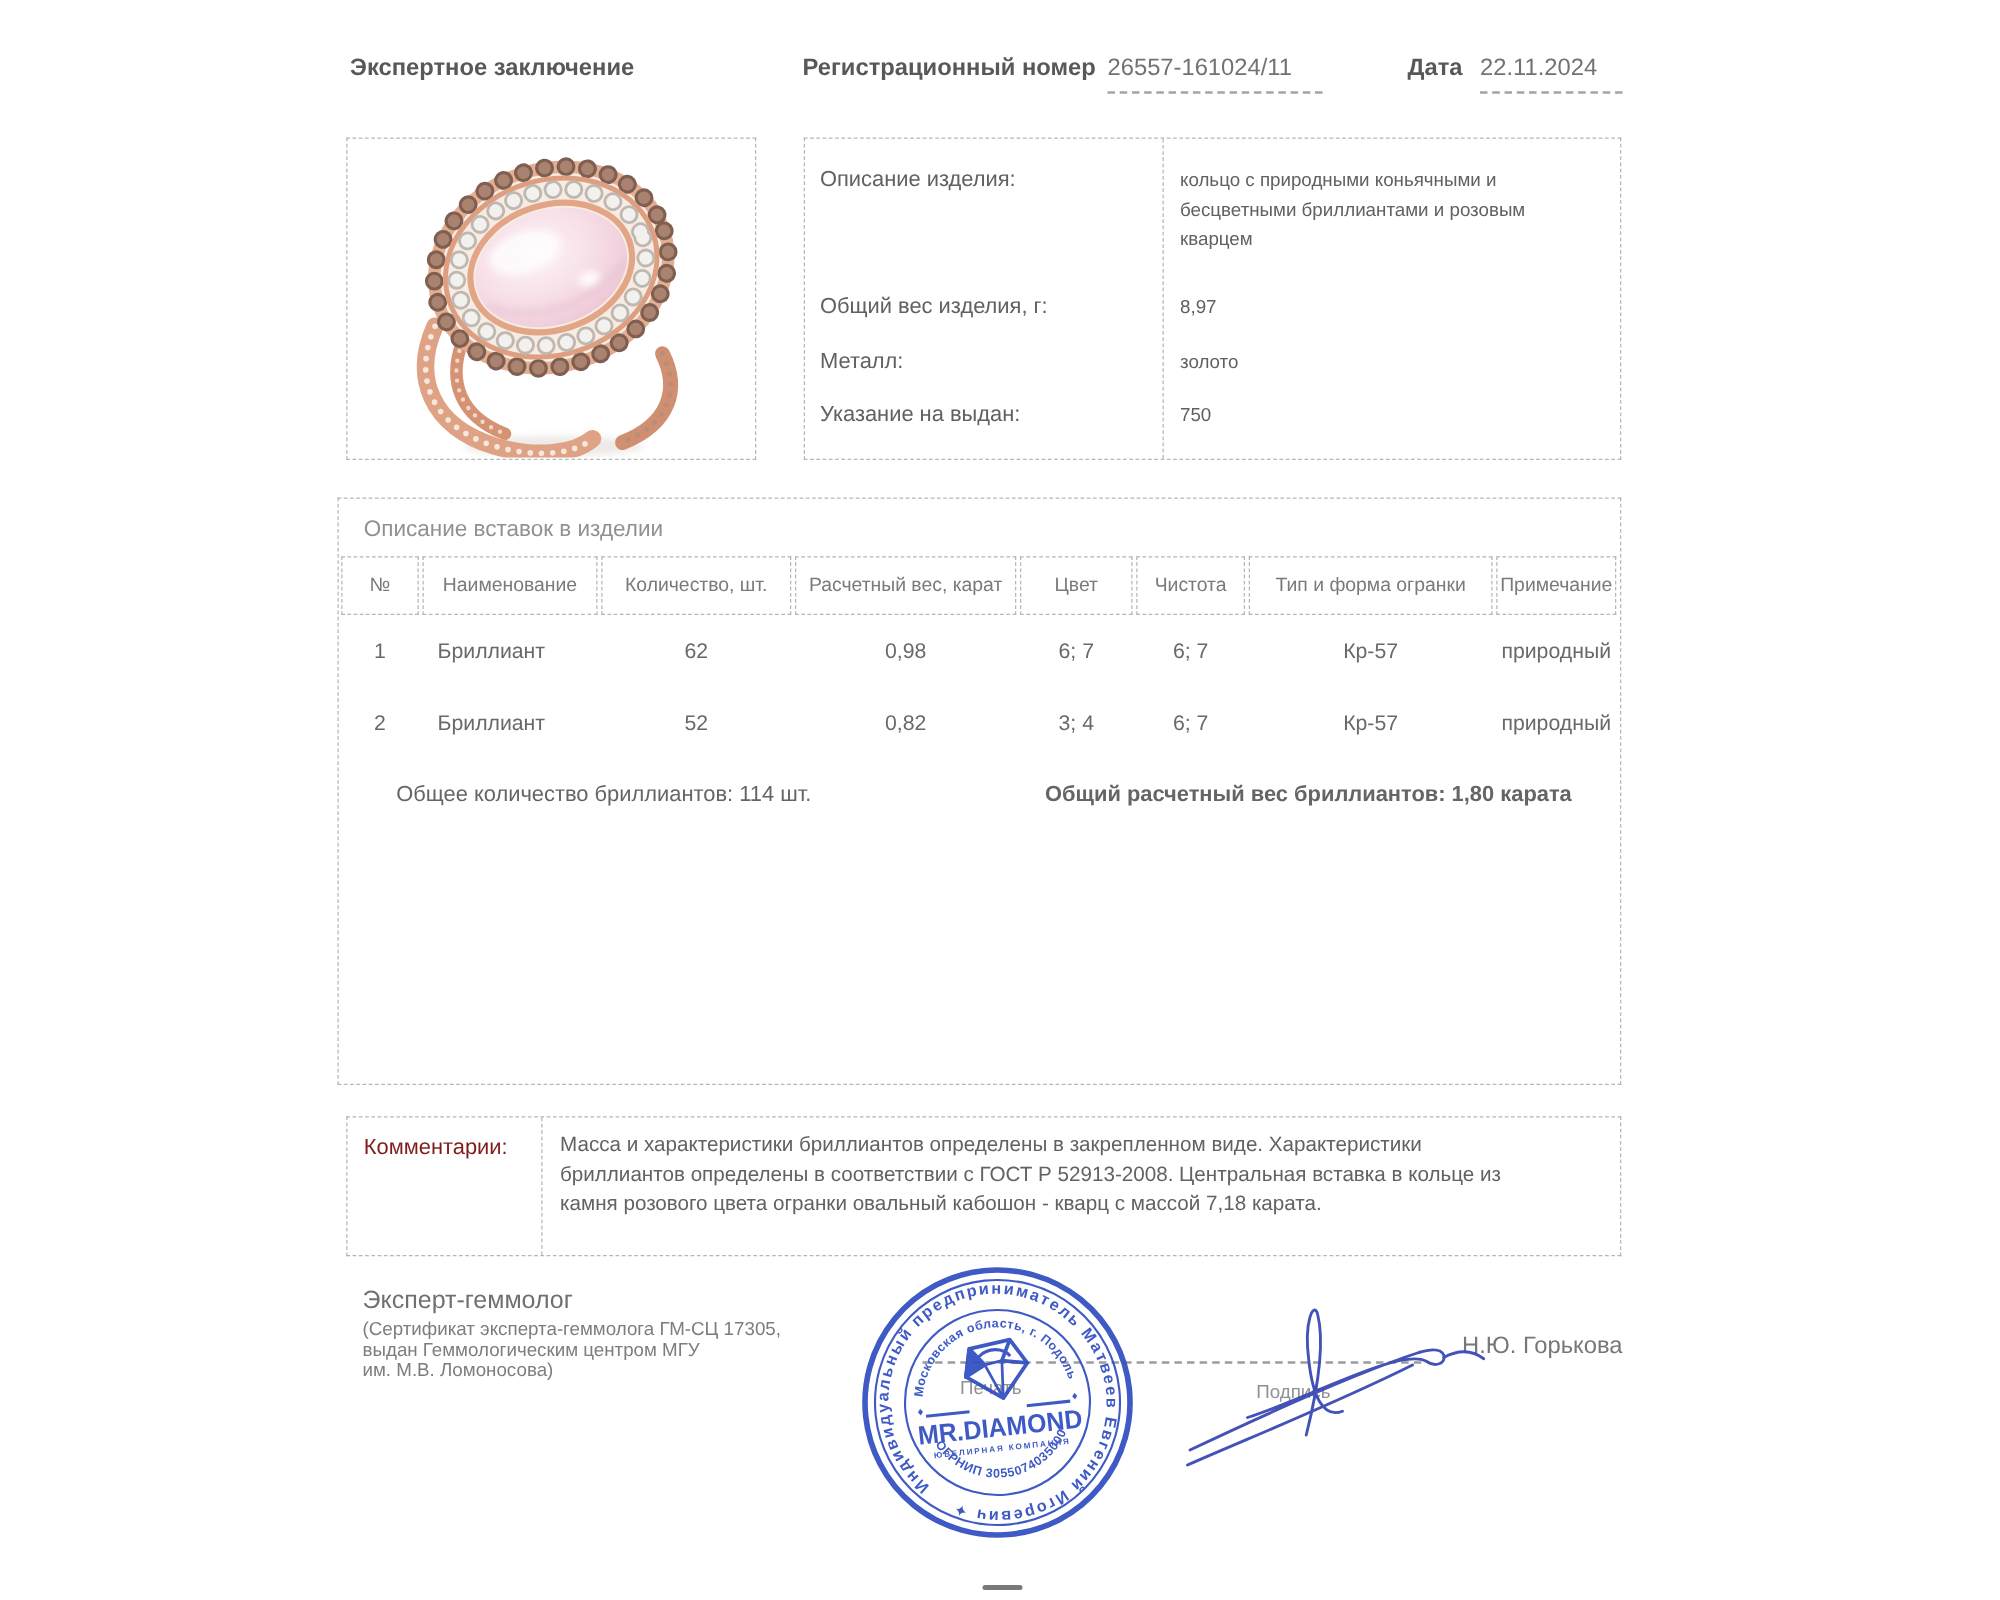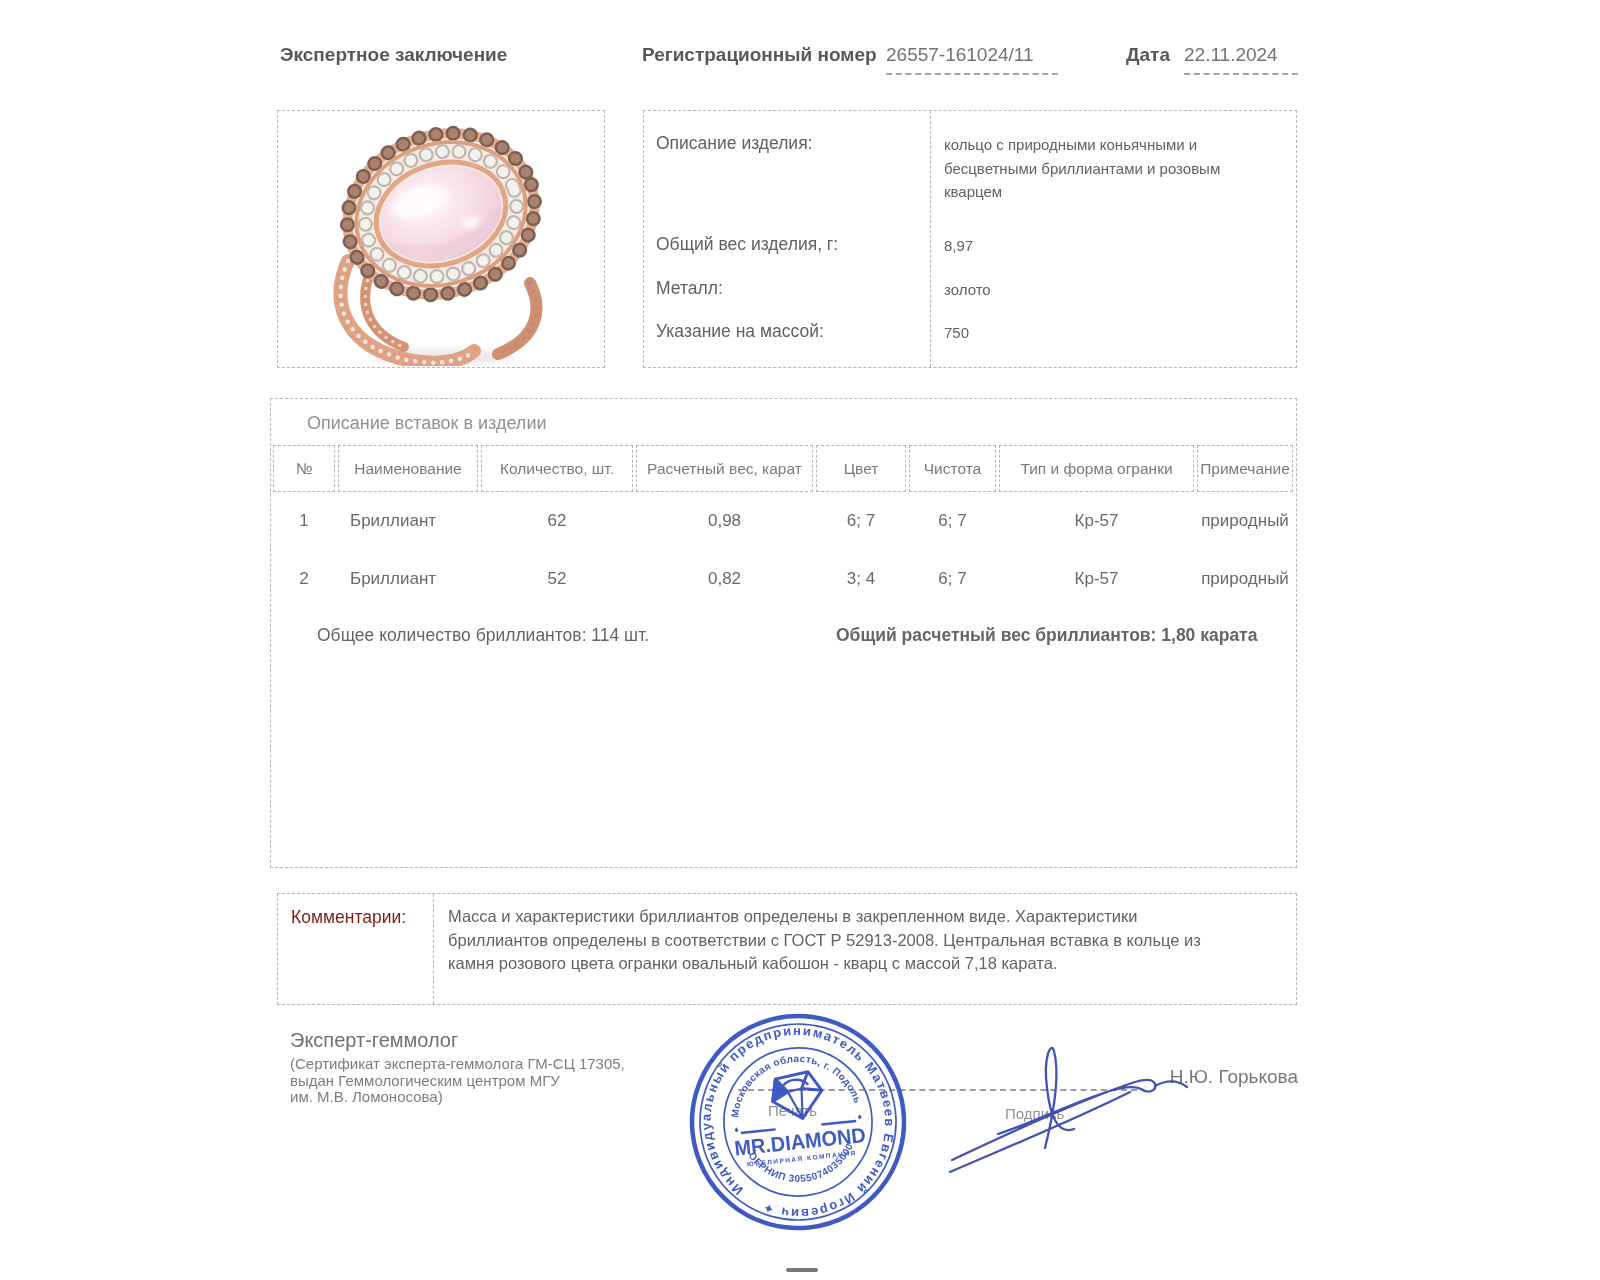--- a/index.html
+++ b/index.html
@@ -110,27 +110,27 @@
     </div>
     <div class="d-row" style="top:123px;">
       <span class="d-label">Общий вес изделия, г:</span>
       <span class="d-value">8,97</span>
     </div>
     <div class="d-row" style="top:167px;">
       <span class="d-label">Металл:</span>
       <span class="d-value">золото</span>
     </div>
     <div class="d-row" style="top:210px;">
-      <span class="d-label">Указание на массой:</span>
+      <span class="d-label">Указание на выдан:</span>
       <span class="d-value">750</span>
     </div>
   </div>
 
   <div class="dash-box" style="left:270px;top:398px;width:1027px;height:470px;">
-    <div class="abs t-title" style="left:20px;top:14px;margin-left:16px;">Описание вставок в изделии</div>
+    <div class="abs t-title" style="left:20px;top:14px;">Описание вставок в изделии</div>
 
     <div class="tcols" style="top:46px;">
       <div class="hcell c0">№</div>
       <div class="hcell c1">Наименование</div>
       <div class="hcell c2">Количество, шт.</div>
       <div class="hcell c3">Расчетный вес, карат</div>
       <div class="hcell c4">Цвет</div>
       <div class="hcell c5">Чистота</div>
       <div class="hcell c6">Тип и форма огранки</div>
       <div class="hcell c7">Примечание</div>

